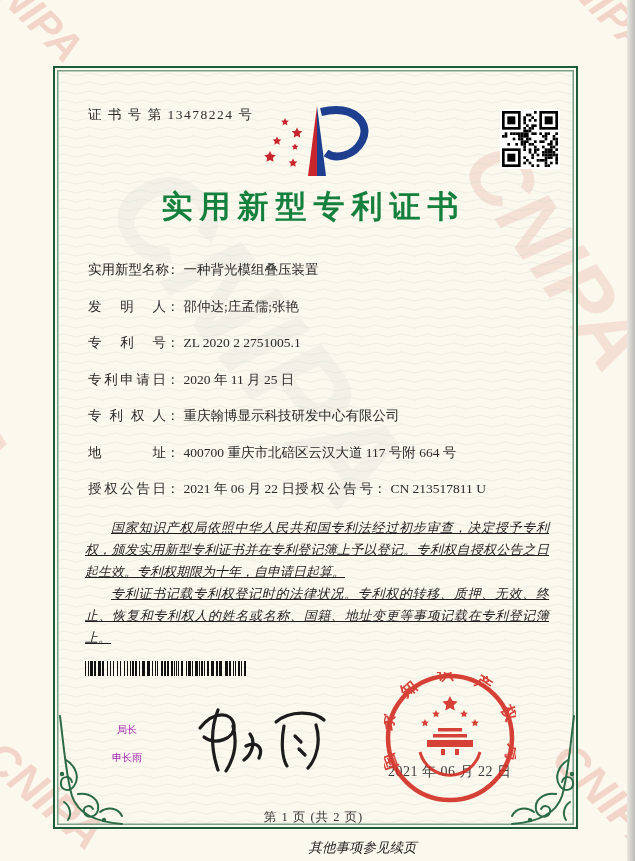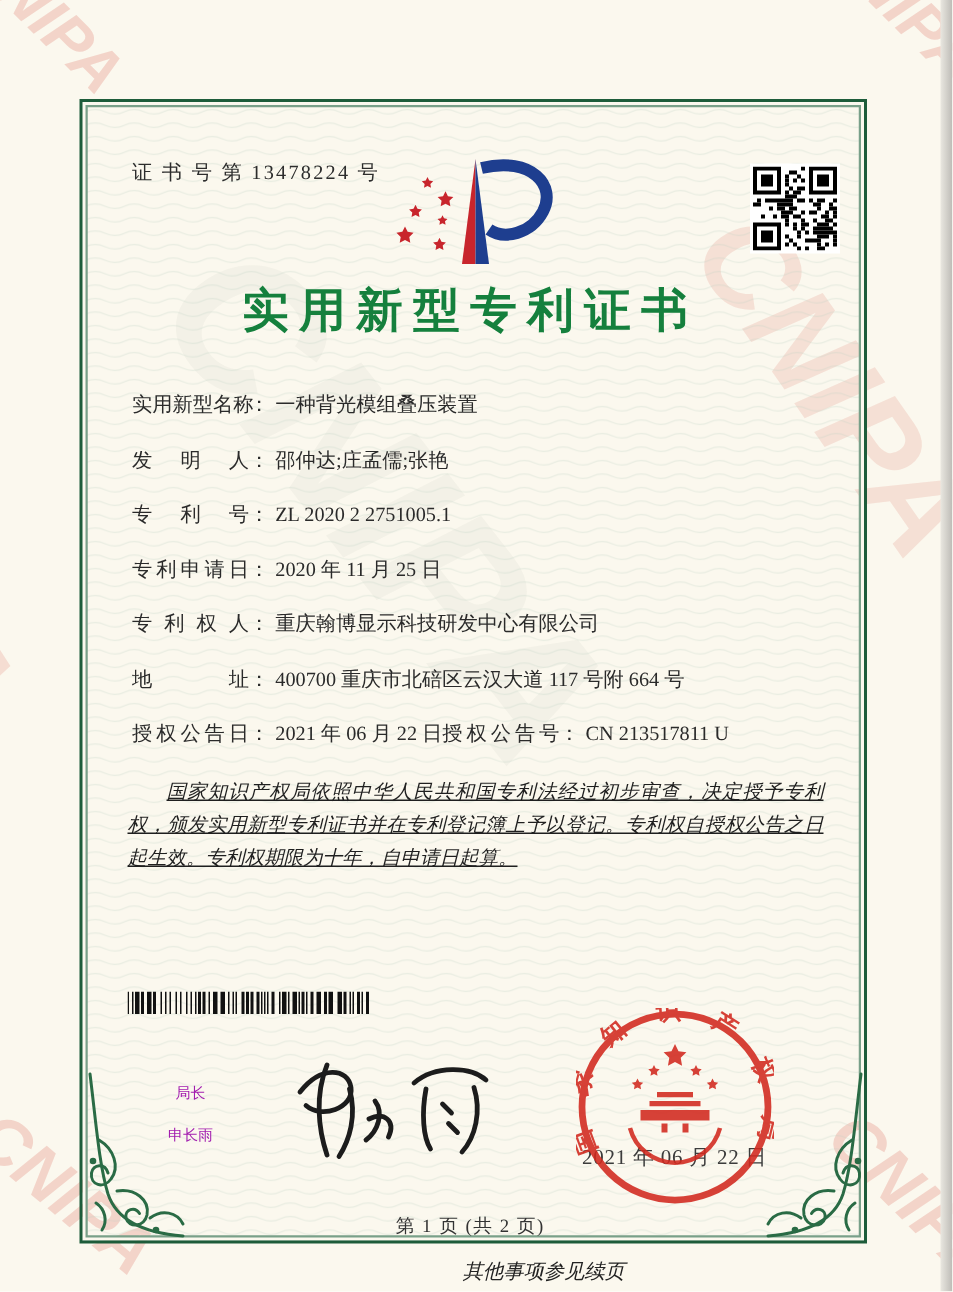--- a/index.html
+++ b/index.html
@@ -282,20 +282,21 @@
       <div class="row">
         <span class="lab">地址</span><span>：</span><span class="val">400700 重庆市北碚区云汉大道 117 号附 664 号</span>
       </div>
       <div class="row">
         <span class="lab">授权公告日</span><span>：</span><span class="val">2021 年 06 月 22 日</span><span class="lab lab2">授权公告号</span><span>：</span><span class="val">CN 213517811 U</span>
       </div>
     </div>
 
     <div class="body-text">
       <p>国家知识产权局依照中华人民共和国专利法经过初步审查，决定授予专利权，颁发实用新型专利证书并在专利登记簿上予以登记。专利权自授权公告之日起生效。专利权期限为十年，自申请日起算。</p>
+      <p>专利证书记载专利权登记时的法律状况。专利权的转移、质押、无效、终止、恢复和专利权人的姓名或名称、国籍、地址变更等事项记载在专利登记簿上。</p>
     </div>
 
     <svg class="barcode" id="barcode" width="165" height="15">
         <rect x="0" y="0" width="1" height="15" fill="#111"></rect>
         <rect x="3" y="0" width="1" height="15" fill="#111"></rect>
         <rect x="5" y="0" width="3" height="15" fill="#111"></rect>
         <rect x="9" y="0" width="2" height="15" fill="#111"></rect>
         <rect x="13" y="0" width="3" height="15" fill="#111"></rect>
         <rect x="17" y="0" width="2" height="15" fill="#111"></rect>
         <rect x="22" y="0" width="1" height="15" fill="#111"></rect>

